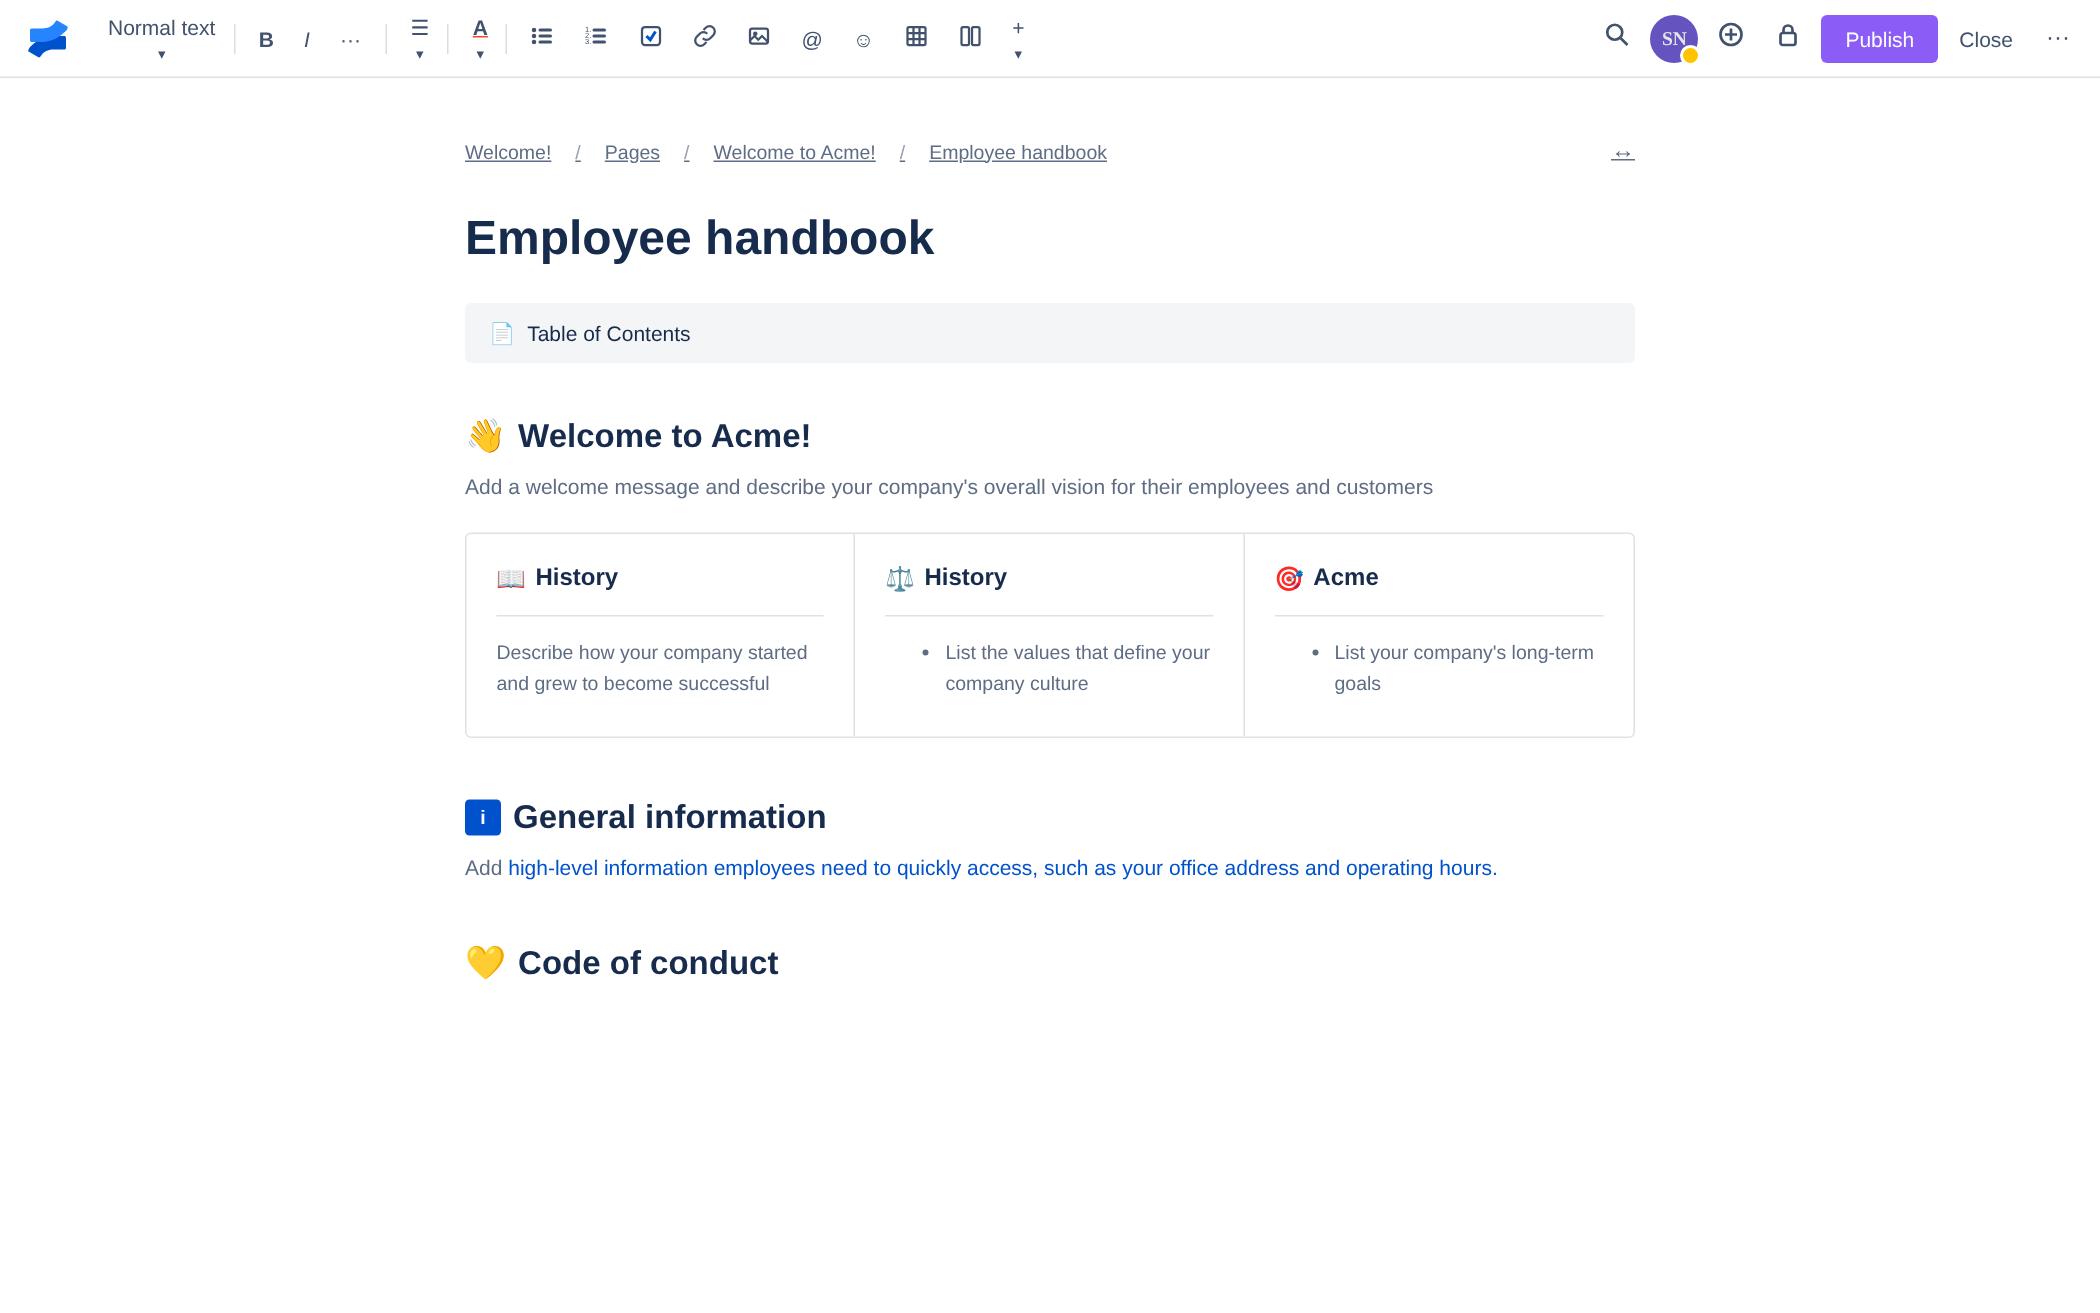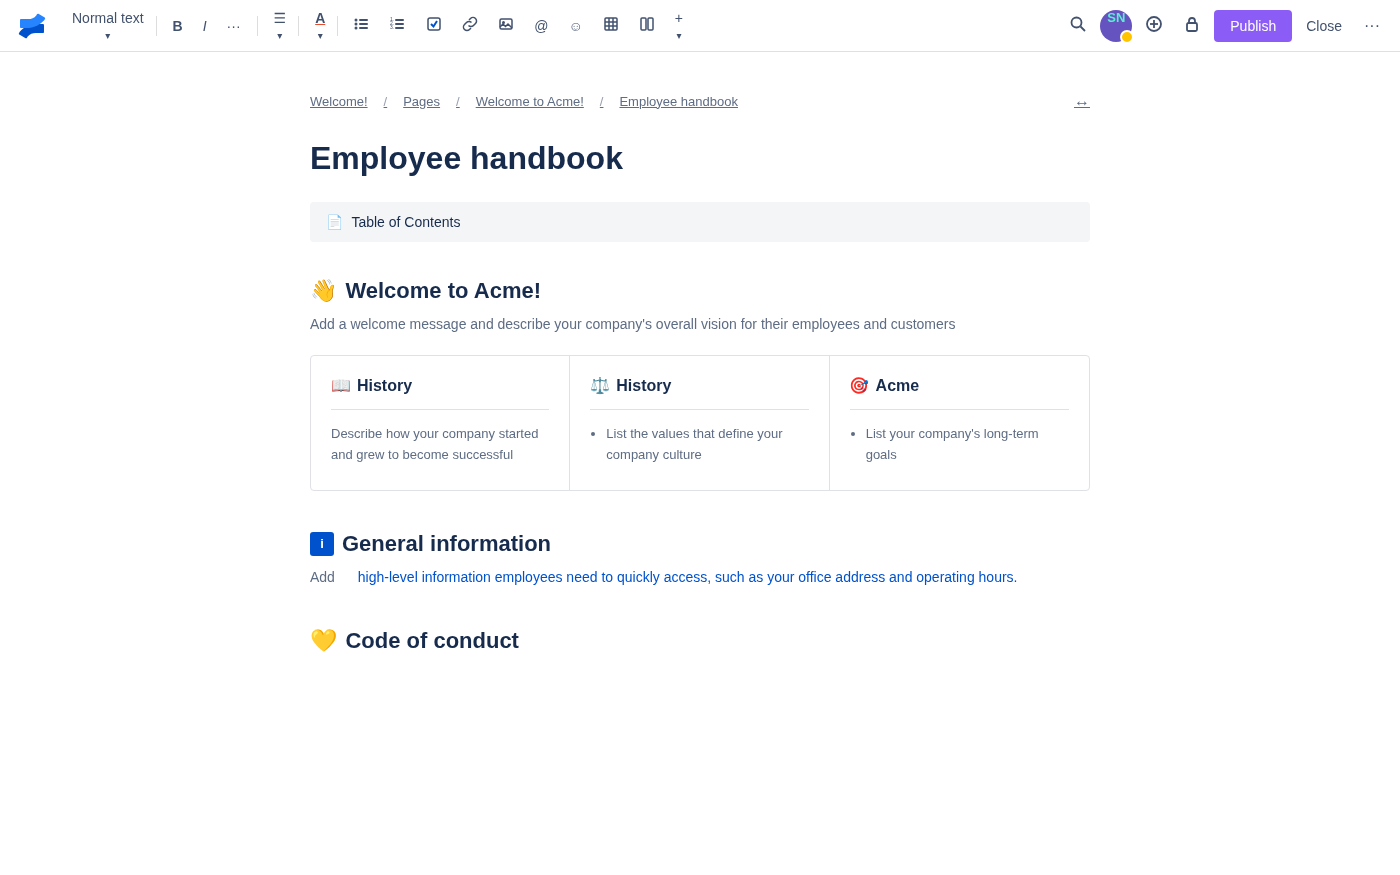--- a/index.html
+++ b/index.html
@@ -41,27 +41,29 @@
     }
     .toolbar-btn.with-dropdown { padding-right: 4px; }
     .toolbar-separator { width: 1px; height: 20px; background: #ddd; margin: 0 4px; }
     .toolbar-spacer { flex: 1; }
     .toolbar-right { display: flex; align-items: center; gap: 6px; }
     .avatar {
       width: 32px;
       height: 32px;
       border-radius: 50%;
       background: #6554c0;
-      color: #5eead4;
-      display: flex;
+      color: #e5e5e5;
+      display: flex;
+      align-items: center;
       justify-content: center;
       font-size: 13px;
       font-weight: 600;
       position: relative;
       cursor: pointer;
+      font-family: Liberation Serif, serif;
     }
     .avatar-badge {
       position: absolute;
       bottom: -2px;
       right: -2px;
       width: 14px;
       height: 14px;
       background: #ffc400;
       border-radius: 50%;
       border: 2px solid #fff;
@@ -151,21 +153,21 @@
       display: flex;
       align-items: center;
       gap: 8px;
     }
     .section-desc {
       font-size: 14px;
       color: #5e6c84;
       margin-bottom: 20px;
       line-height: 1.5;
     }
-    .section-desc a { color: #0052cc; text-decoration: none; margin-left: 19px; }
+    .section-desc a { color: #0052cc; text-decoration: none; }
 
     
     .cards-grid {
       display: grid;
       grid-template-columns: repeat(3, 1fr);
       gap: 0;
       border: 1px solid #dfe1e6;
       border-radius: 4px;
       overflow: hidden;
     }
@@ -185,21 +187,21 @@
       margin-bottom: 14px;
       padding-bottom: 14px;
       border-bottom: 1px solid #dfe1e6;
     }
     .card-body {
       font-size: 13px;
       color: #5e6c84;
       line-height: 1.6;
     }
     .card-body ul { padding-left: 16px; }
-    .card-body li { margin-bottom: 4px; }
+    .card-body li { margin-bottom: 4px; margin-left: 24px; }
   </style>
 </head>
 <body>
 
 <div id="toolbar">
 
   <div class="toolbar-btn" style="padding:0 6px;">
     <svg class="toolbar-logo" viewBox="0 0 32 32" fill="none" xmlns="http://www.w3.org/2000/svg">
       <path d="M2 22.5c-.3.5-.6 1.1-.9 1.7-.3.6-.1 1.3.4 1.6l7.2 4.1c.6.3 1.3.1 1.6-.5.3-.5.5-.9.8-1.3C13.5 25 16.7 24 20.2 24h8.3c.7 0 1.2-.6 1.2-1.2V15c0-.7-.6-1.2-1.2-1.2h-8.3C13 13.8 7 17.5 2 22.5z" fill="#0052CC"></path>
       <path d="M30 9.5c.3-.5.6-1.1.9-1.7.3-.6.1-1.3-.4-1.6L23.3 2.1c-.6-.3-1.3-.1-1.6.5-.3.5-.5.9-.8 1.3C18.5 7 15.3 8 11.8 8H3.5C2.8 8 2.3 8.6 2.3 9.2V17c0 .7.6 1.2 1.2 1.2h8.3C19 18.2 25 14.5 30 9.5z" fill="#2684FF"></path>

